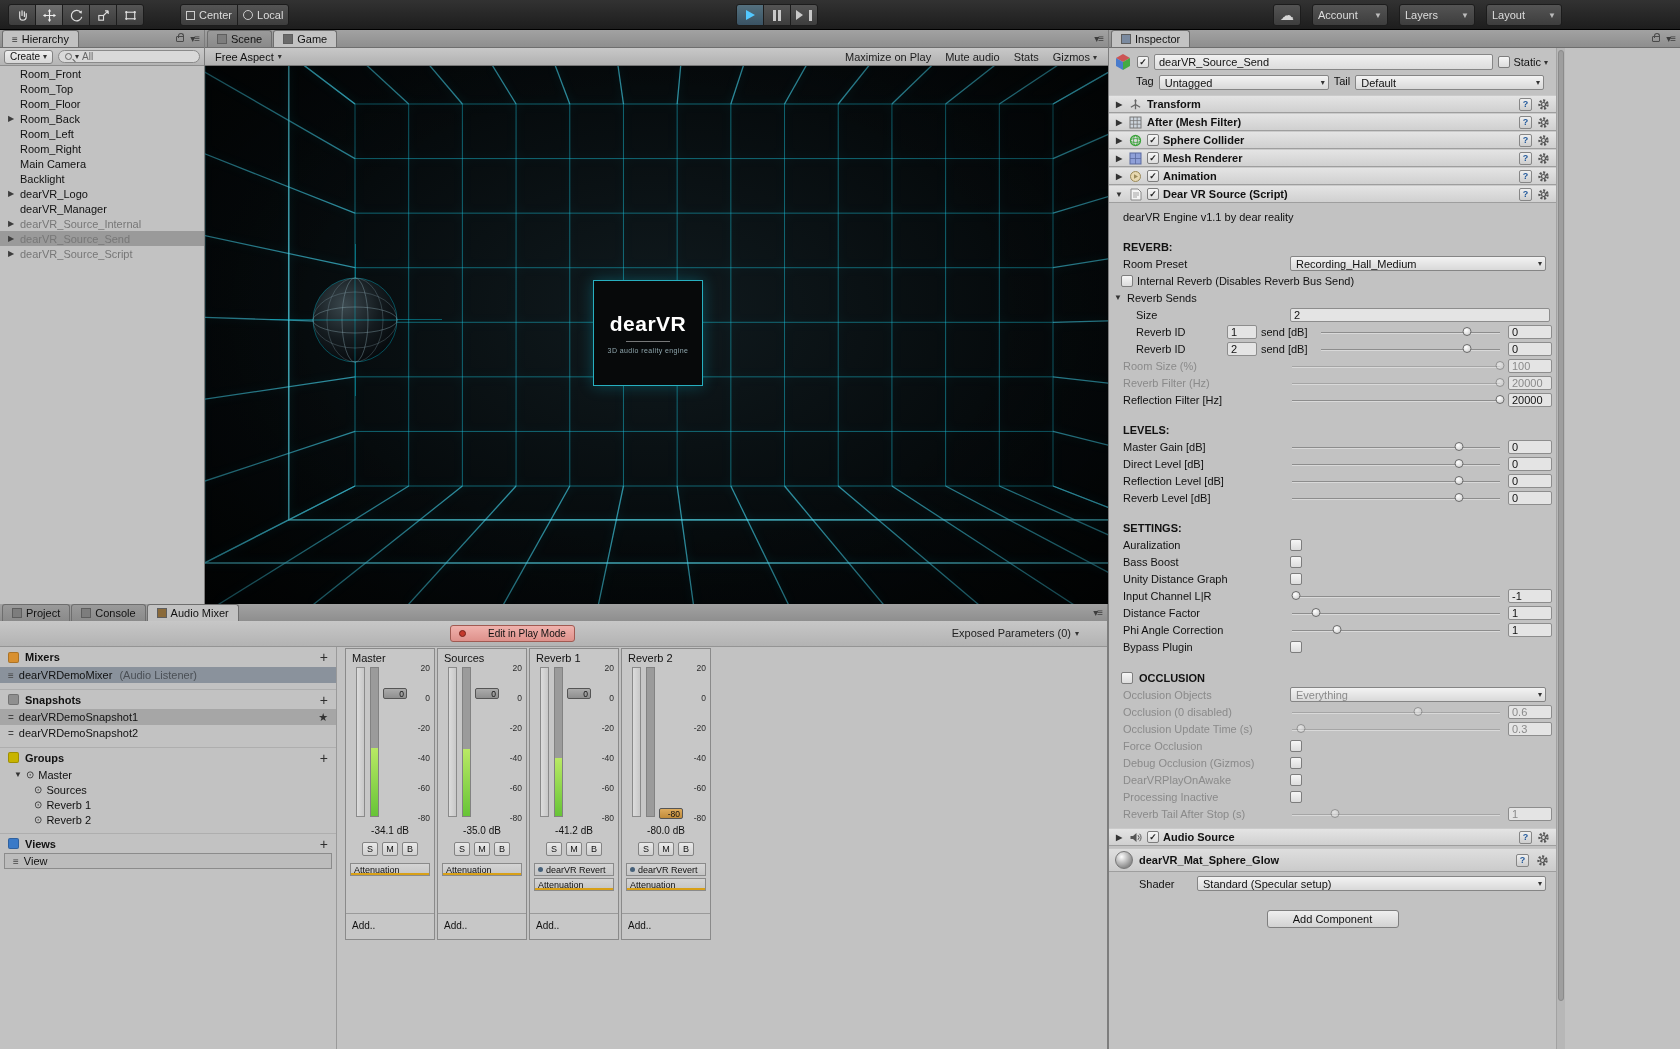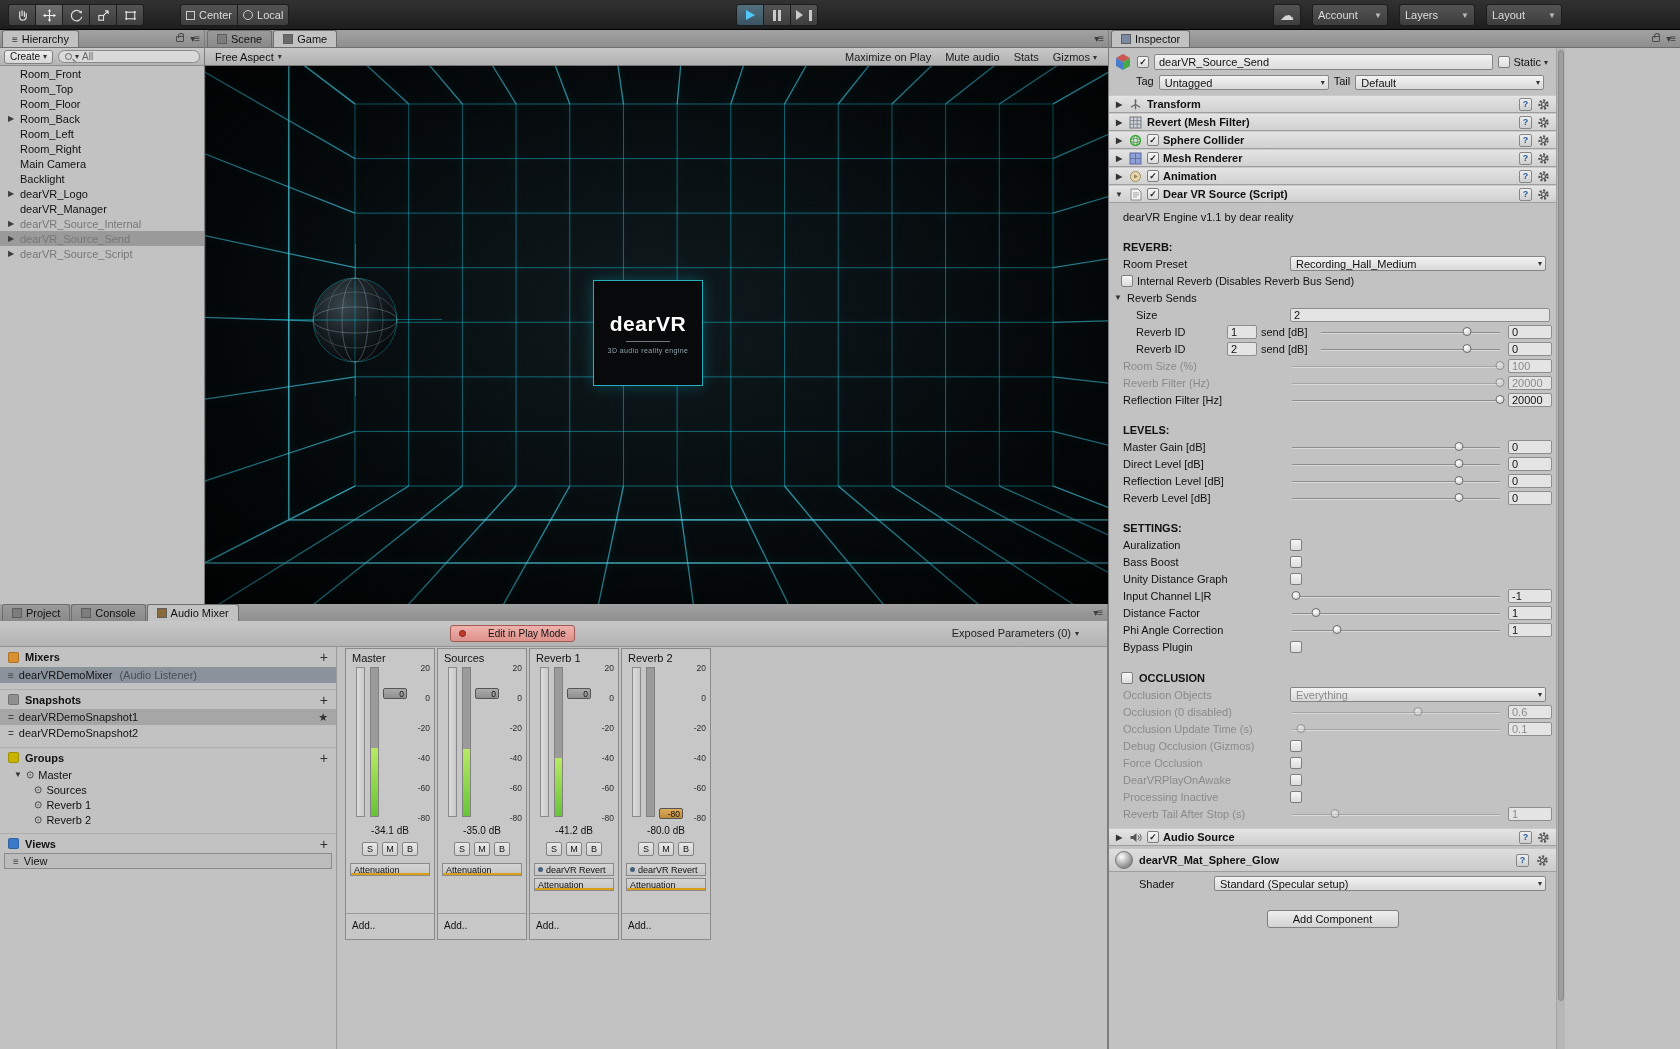--- a/index.html
+++ b/index.html
@@ -181,21 +181,21 @@
     background:radial-gradient(circle at 35% 30%,#fff,#c9c9c9);border:1px solid #6d6d6d}
   .sechdr{font-weight:bold;height:17px;display:flex;align-items:center;padding-left:14px;margin-top:13px}
   .engine-line{padding:8px 0 2px 14px}
   .dim,.dim .lbl,.dim .valbox,.dim .ddrop{color:#8a8a8a}
   .dim .handle{opacity:.55}
   .dim .track{background:#a5a5a5}
   .hdr-cb-row{display:flex;align-items:center;gap:6px;height:17px;padding-left:12px;font-weight:bold;margin-top:14px}
   .mathdr{height:24px;display:flex;align-items:center;gap:6px;padding:0 6px;font-weight:bold;margin-top:2px;
     background:linear-gradient(#dedede,#cbcbcb);border-top:1px solid #c6c6c6;border-bottom:1px solid #9e9e9e}
   .matball{width:18px;height:18px;border-radius:50%;background:radial-gradient(circle at 35% 30%,#fdfdfd,#8e8e8e 70%,#6e6e6e);border:1px solid #777;flex:none}
-  .shaderrow{display:flex;align-items:center;gap:19px;height:20px;padding:3px 4px 0 30px}
+  .shaderrow{display:flex;align-items:center;gap:2px;height:20px;padding:3px 4px 0 30px}
   .shaderlbl{width:56px;flex:none}
   .addwrap{display:flex;justify-content:center;margin-top:18px}
   .addcomp{width:132px;height:18px;display:flex;align-items:center;justify-content:center;
     background:linear-gradient(#efefef,#d2d2d2);border:1px solid #7f7f7f;border-radius:3px}
 </style>
 </head>
 <body>
 
 <div id="root">
 
@@ -772,21 +772,21 @@
         </span>
       </div>
       <div class="comp">
         <span class="fold">▶</span>
         <span class="cicon">
           <svg width="13" height="13" viewBox="0 0 13 13">
               <rect x="1" y="1" width="11" height="11" fill="#cdd5dd" stroke="#777"></rect>
               <path d="M1 4.6h11M1 8.2h11M4.6 1v11M8.2 1v11" stroke="#777" stroke-width=".8"></path>
             </svg>
         </span>
-        <span>Revert (Mesh Filter)</span>
+        <span>After (Mesh Filter)</span>
         <span class="spacer"></span>
         <span class="help-badge">?</span>
         <span class="cicon">
           <svg width="13" height="13" viewBox="0 0 13 13">
               <circle cx="6.5" cy="6.5" r="4" fill="none" stroke="#555" stroke-width="2.4" stroke-dasharray="2 1.6"></circle>
               <circle cx="6.5" cy="6.5" r="2" fill="none" stroke="#555" stroke-width="1.2"></circle>
             </svg>
         </span>
       </div>
       <div class="comp">
@@ -1028,28 +1028,28 @@
             <div class="handle" style="left:60%"></div>
           </div>
         <div class="valbox">0.6</div>
       </div>
       <div class="row dim">
         <span class="lbl">Occlusion Update Time (s)</span>
         <div class="slider">
             <div class="track"></div>
             <div class="handle" style="left:5%"></div>
           </div>
-        <div class="valbox">0.1</div>
+        <div class="valbox">0.3</div>
+      </div>
+      <div class="row dim">
+        <span class="lbl">Force Occlusion</span>
+        <span class="cb"></span>
       </div>
       <div class="row dim">
         <span class="lbl">Debug Occlusion (Gizmos)</span>
-        <span class="cb"></span>
-      </div>
-      <div class="row dim">
-        <span class="lbl">Force Occlusion</span>
         <span class="cb"></span>
       </div>
 
       <div class="row dim">
         <span class="lbl">DearVRPlayOnAwake</span>
         <span class="cb"></span>
       </div>
       <div class="row dim">
         <span class="lbl">Processing Inactive</span>
         <span class="cb"></span>

